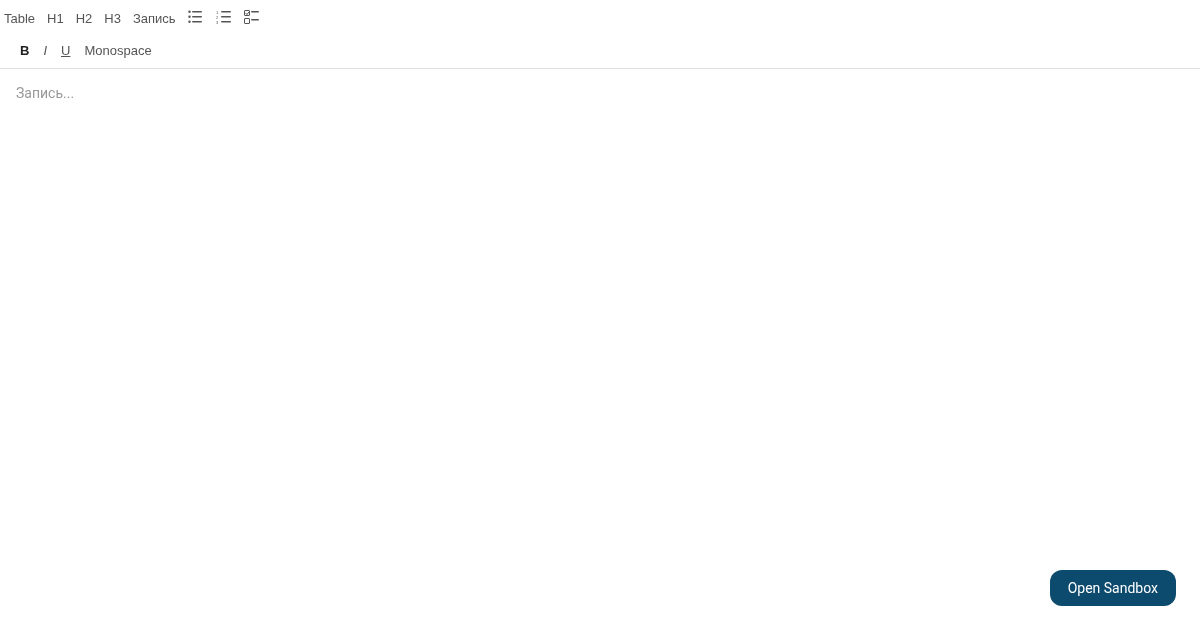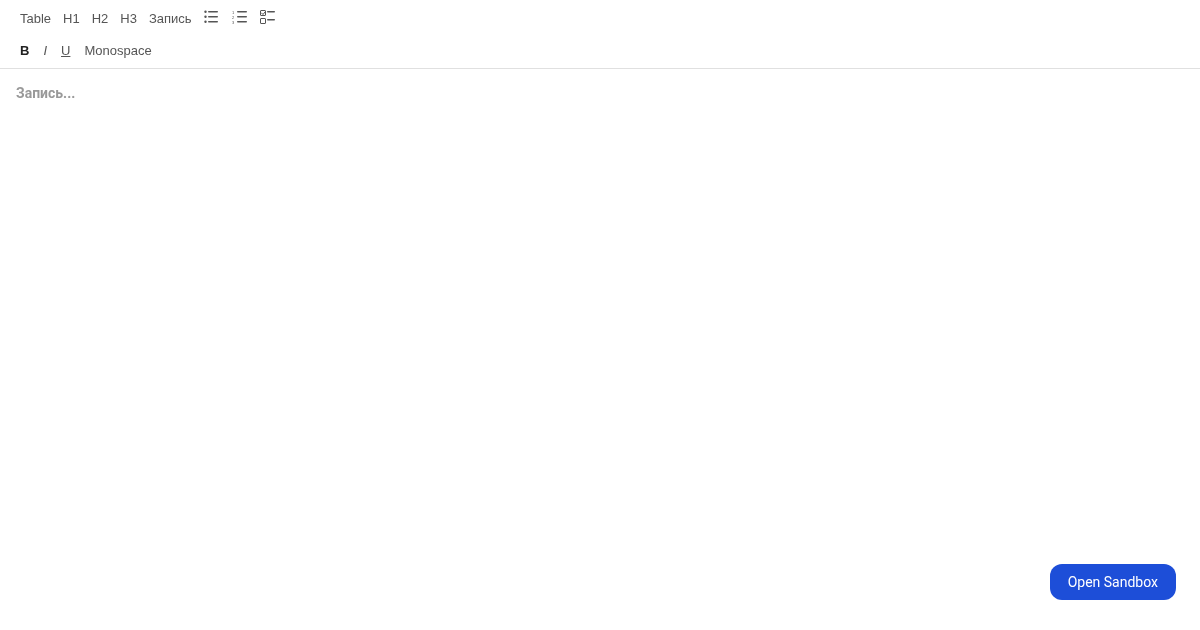--- a/index.html
+++ b/index.html
@@ -14,21 +14,21 @@
       width: 1200px;
       height: 630px;
       overflow: hidden;
       position: relative;
     }
 
     .toolbar-row1 {
       display: flex;
       align-items: center;
       gap: 4px;
-      padding: 8px 16px;
+      padding: 8px 0;
       flex-wrap: nowrap;
     }
 
     .toolbar-row2 {
       display: flex;
       align-items: center;
       gap: 6px;
       padding: 4px 16px 8px 16px;
     }
 
@@ -60,28 +60,27 @@
       background: #e0e0e0;
       width: 100%;
     }
 
     .editor-area {
       padding: 16px 16px;
       min-height: 500px;
       color: #999;
       font-size: 14px;
       cursor: text;
-      font-weight: bold;
     }
 
     .open-sandbox-btn {
       position: absolute;
-      bottom: 30px;
+      bottom: 24px;
       right: 24px;
-      background: #1d4ed8;
+      background: #0c4a6e;
       color: #ffffff;
       border: none;
       border-radius: 12px;
       padding: 10px 18px;
       font-size: 14px;
       cursor: pointer;
       font-family: inherit;
     }
   </style>
 </head>

